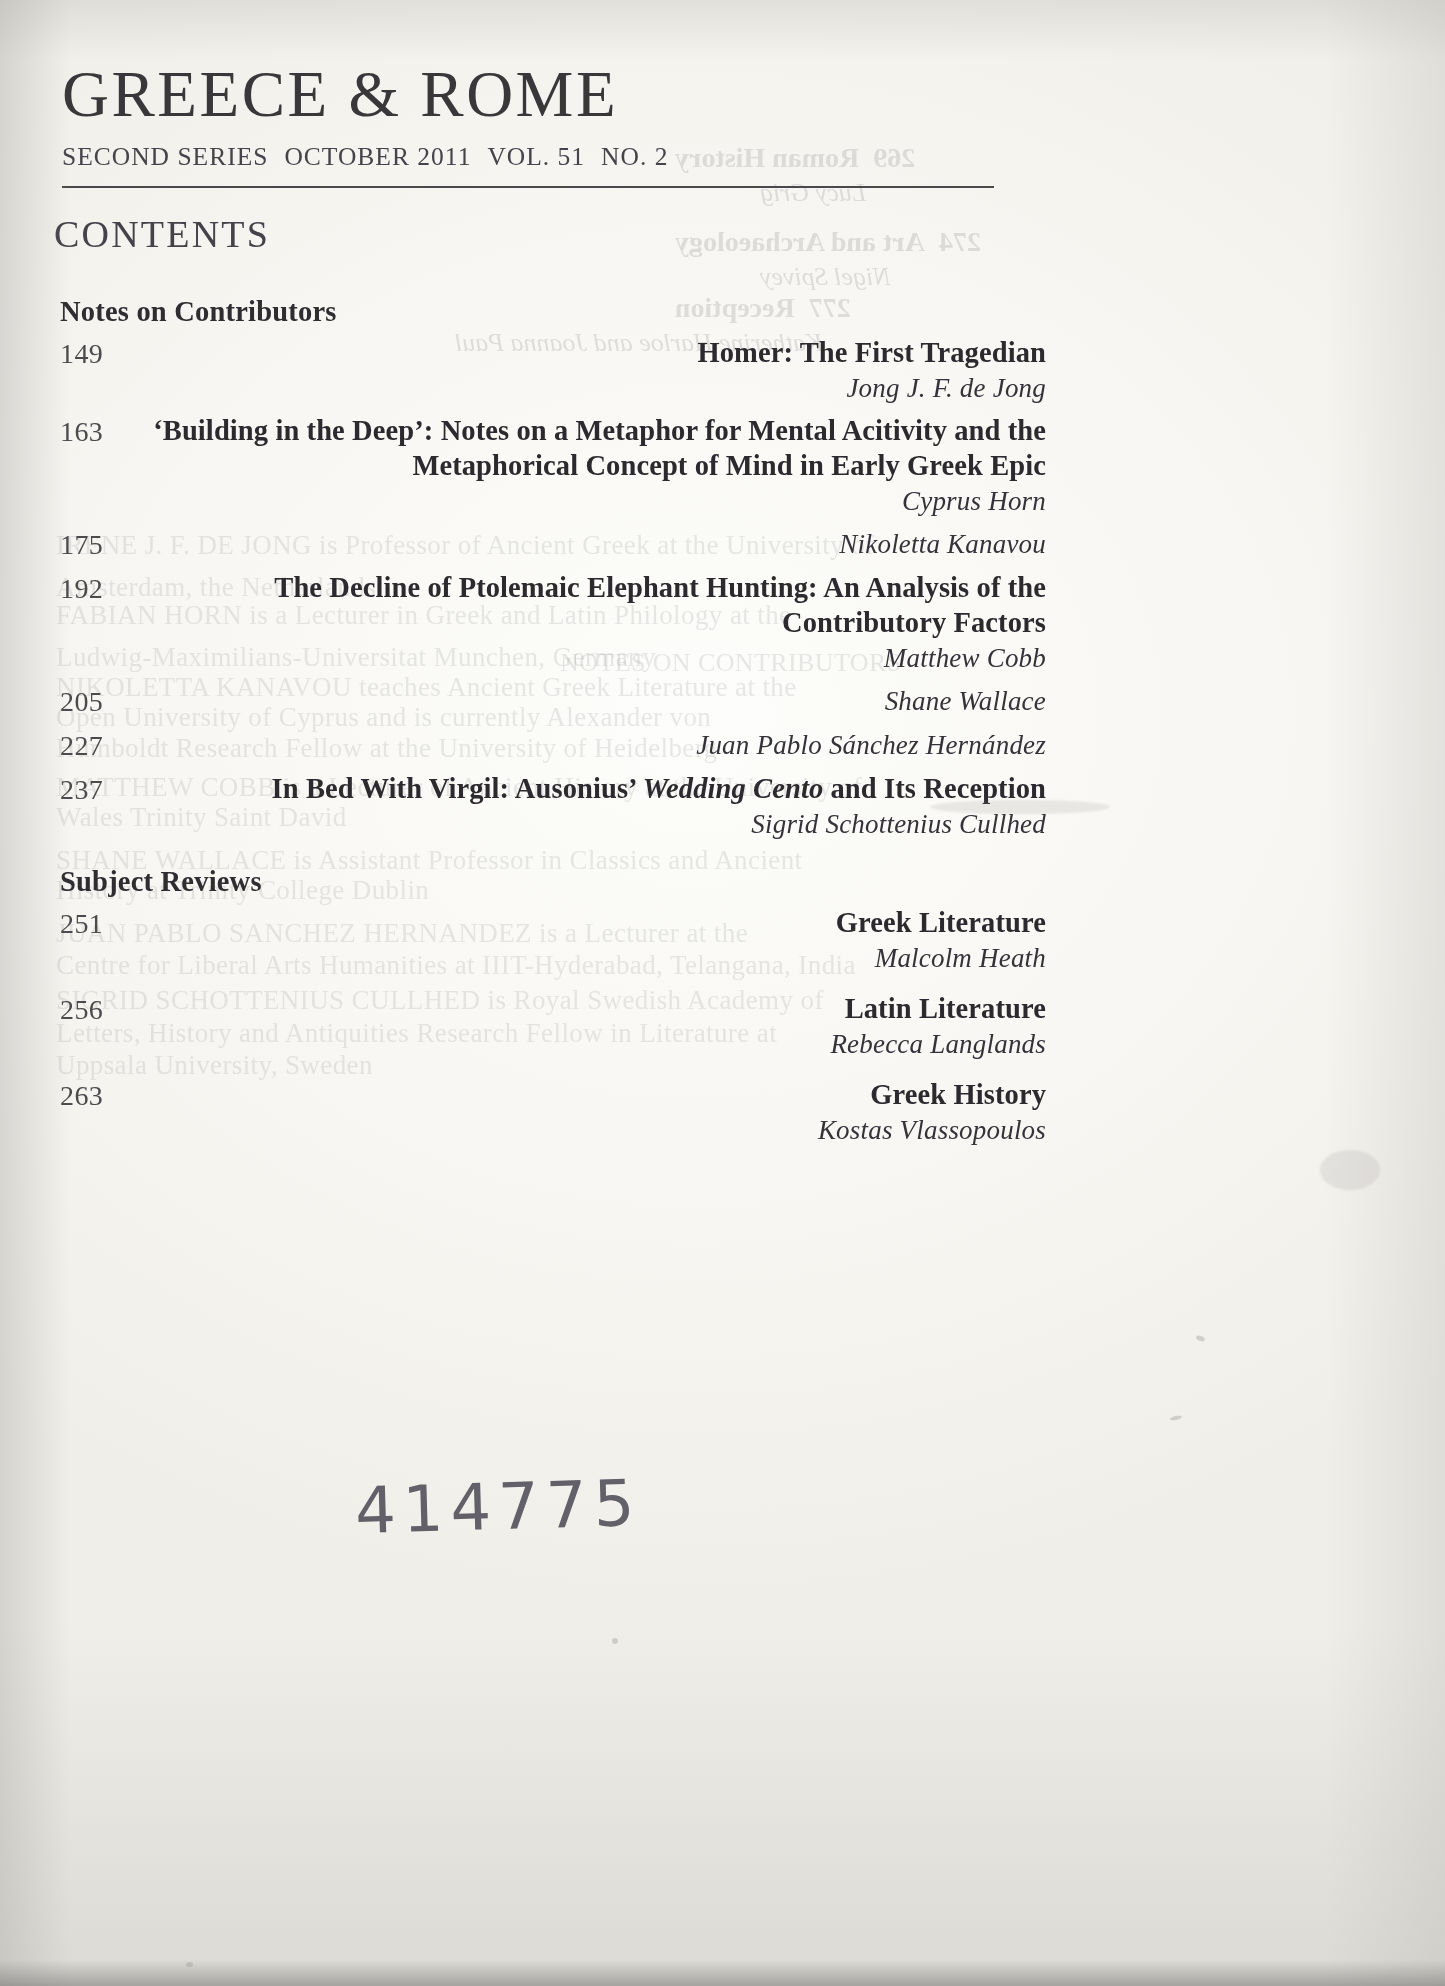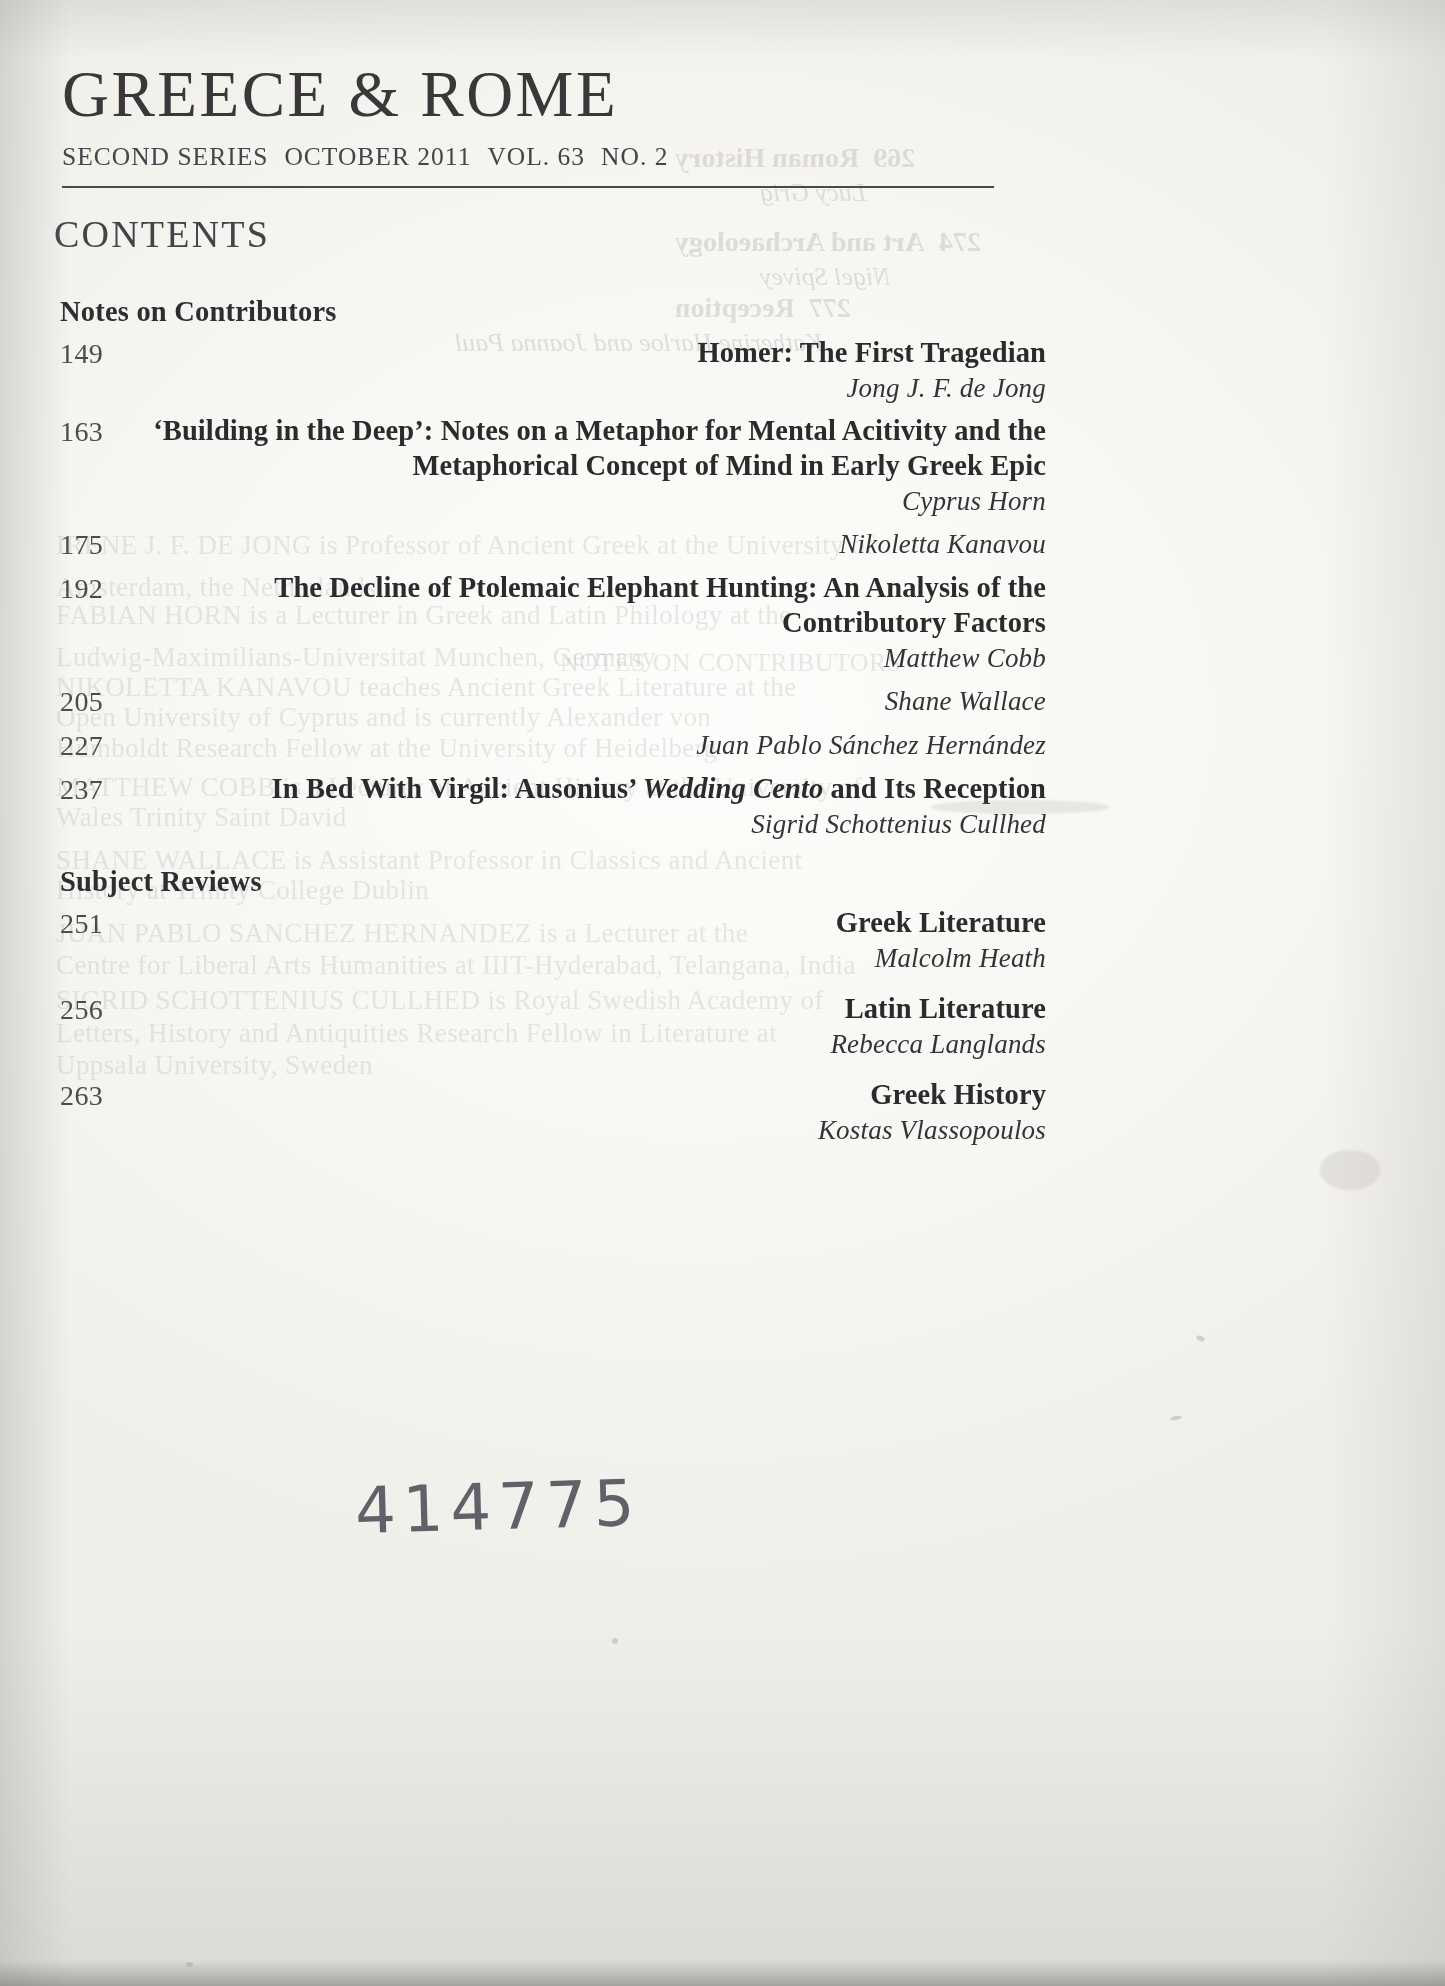--- a/index.html
+++ b/index.html
@@ -219,21 +219,21 @@
     <div class="ghost" style="left:56px;  top:918px; font-size:27px;">JUAN PABLO SANCHEZ HERNANDEZ is a Lecturer at the</div>
     <div class="ghost" style="left:56px;  top:950px; font-size:27px;">Centre for Liberal Arts Humanities at IIIT-Hyderabad, Telangana, India</div>
     <div class="ghost" style="left:56px;  top:985px; font-size:27px;">SIGRID SCHOTTENIUS CULLHED is Royal Swedish Academy of</div>
     <div class="ghost" style="left:56px;  top:1018px; font-size:27px;">Letters, History and Antiquities Research Fellow in Literature at</div>
     <div class="ghost" style="left:56px;  top:1050px; font-size:27px;">Uppsala University, Sweden</div>
   </div>
 
   <div class="masthead">
     <div class="journal-title">GREECE &amp; ROME</div>
     <div class="issue-line">
-      <span>SECOND SERIES</span><span class="sp"></span><span>OCTOBER 2011</span><span class="sp"></span><span>VOL. 63</span><span class="sp"></span><span>NO. 2</span>
+      <span>SECOND SERIES</span><span class="sp"></span><span>OCTOBER 2011</span><span class="sp"></span><span>VOL. 51</span><span class="sp"></span><span>NO. 2</span>
     </div>
   </div>
   <div class="rule"></div>
 
   <div class="contents-heading">CONTENTS</div>
 
   <div class="toc">
 
     <div class="section-head">Notes on Contributors</div>
 

